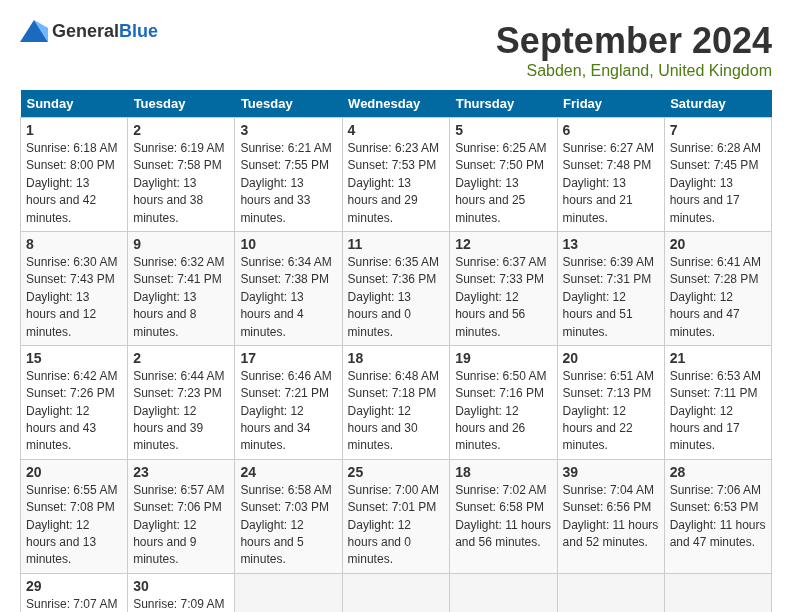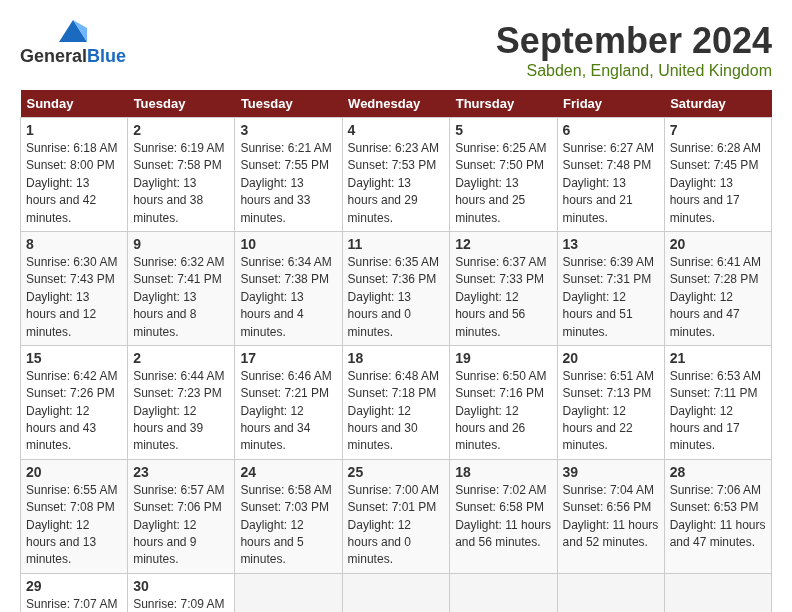--- a/index.html
+++ b/index.html
@@ -13,21 +13,20 @@
     .header {
       display: flex;
       justify-content: space-between;
       align-items: flex-start;
       margin-bottom: 10px;
     }
     .logo {
       display: flex;
       align-items: center;
       gap: 4px;
-      flex-direction: column;
     }
     .logo-text-general {
       font-size: 18px;
       font-weight: bold;
       color: #333;
     }
     .logo-text-blue {
       font-size: 18px;
       font-weight: bold;
       color: #1a6bbf;
@@ -48,21 +47,21 @@
     .location {
       font-size: 16px;
       color: #4d7c0f;
     }
     table {
       width: 100%;
       border-collapse: collapse;
       font-size: 11px;
     }
     th {
-      background-color: #7f1d1d;
+      background-color: #0369a1;
       color: #fff;
       text-align: left;
       padding: 6px 6px;
       font-size: 13px;
       font-weight: bold;
     }
     td {
       border: 1px solid #ccc;
       vertical-align: top;
       padding: 4px 5px;

